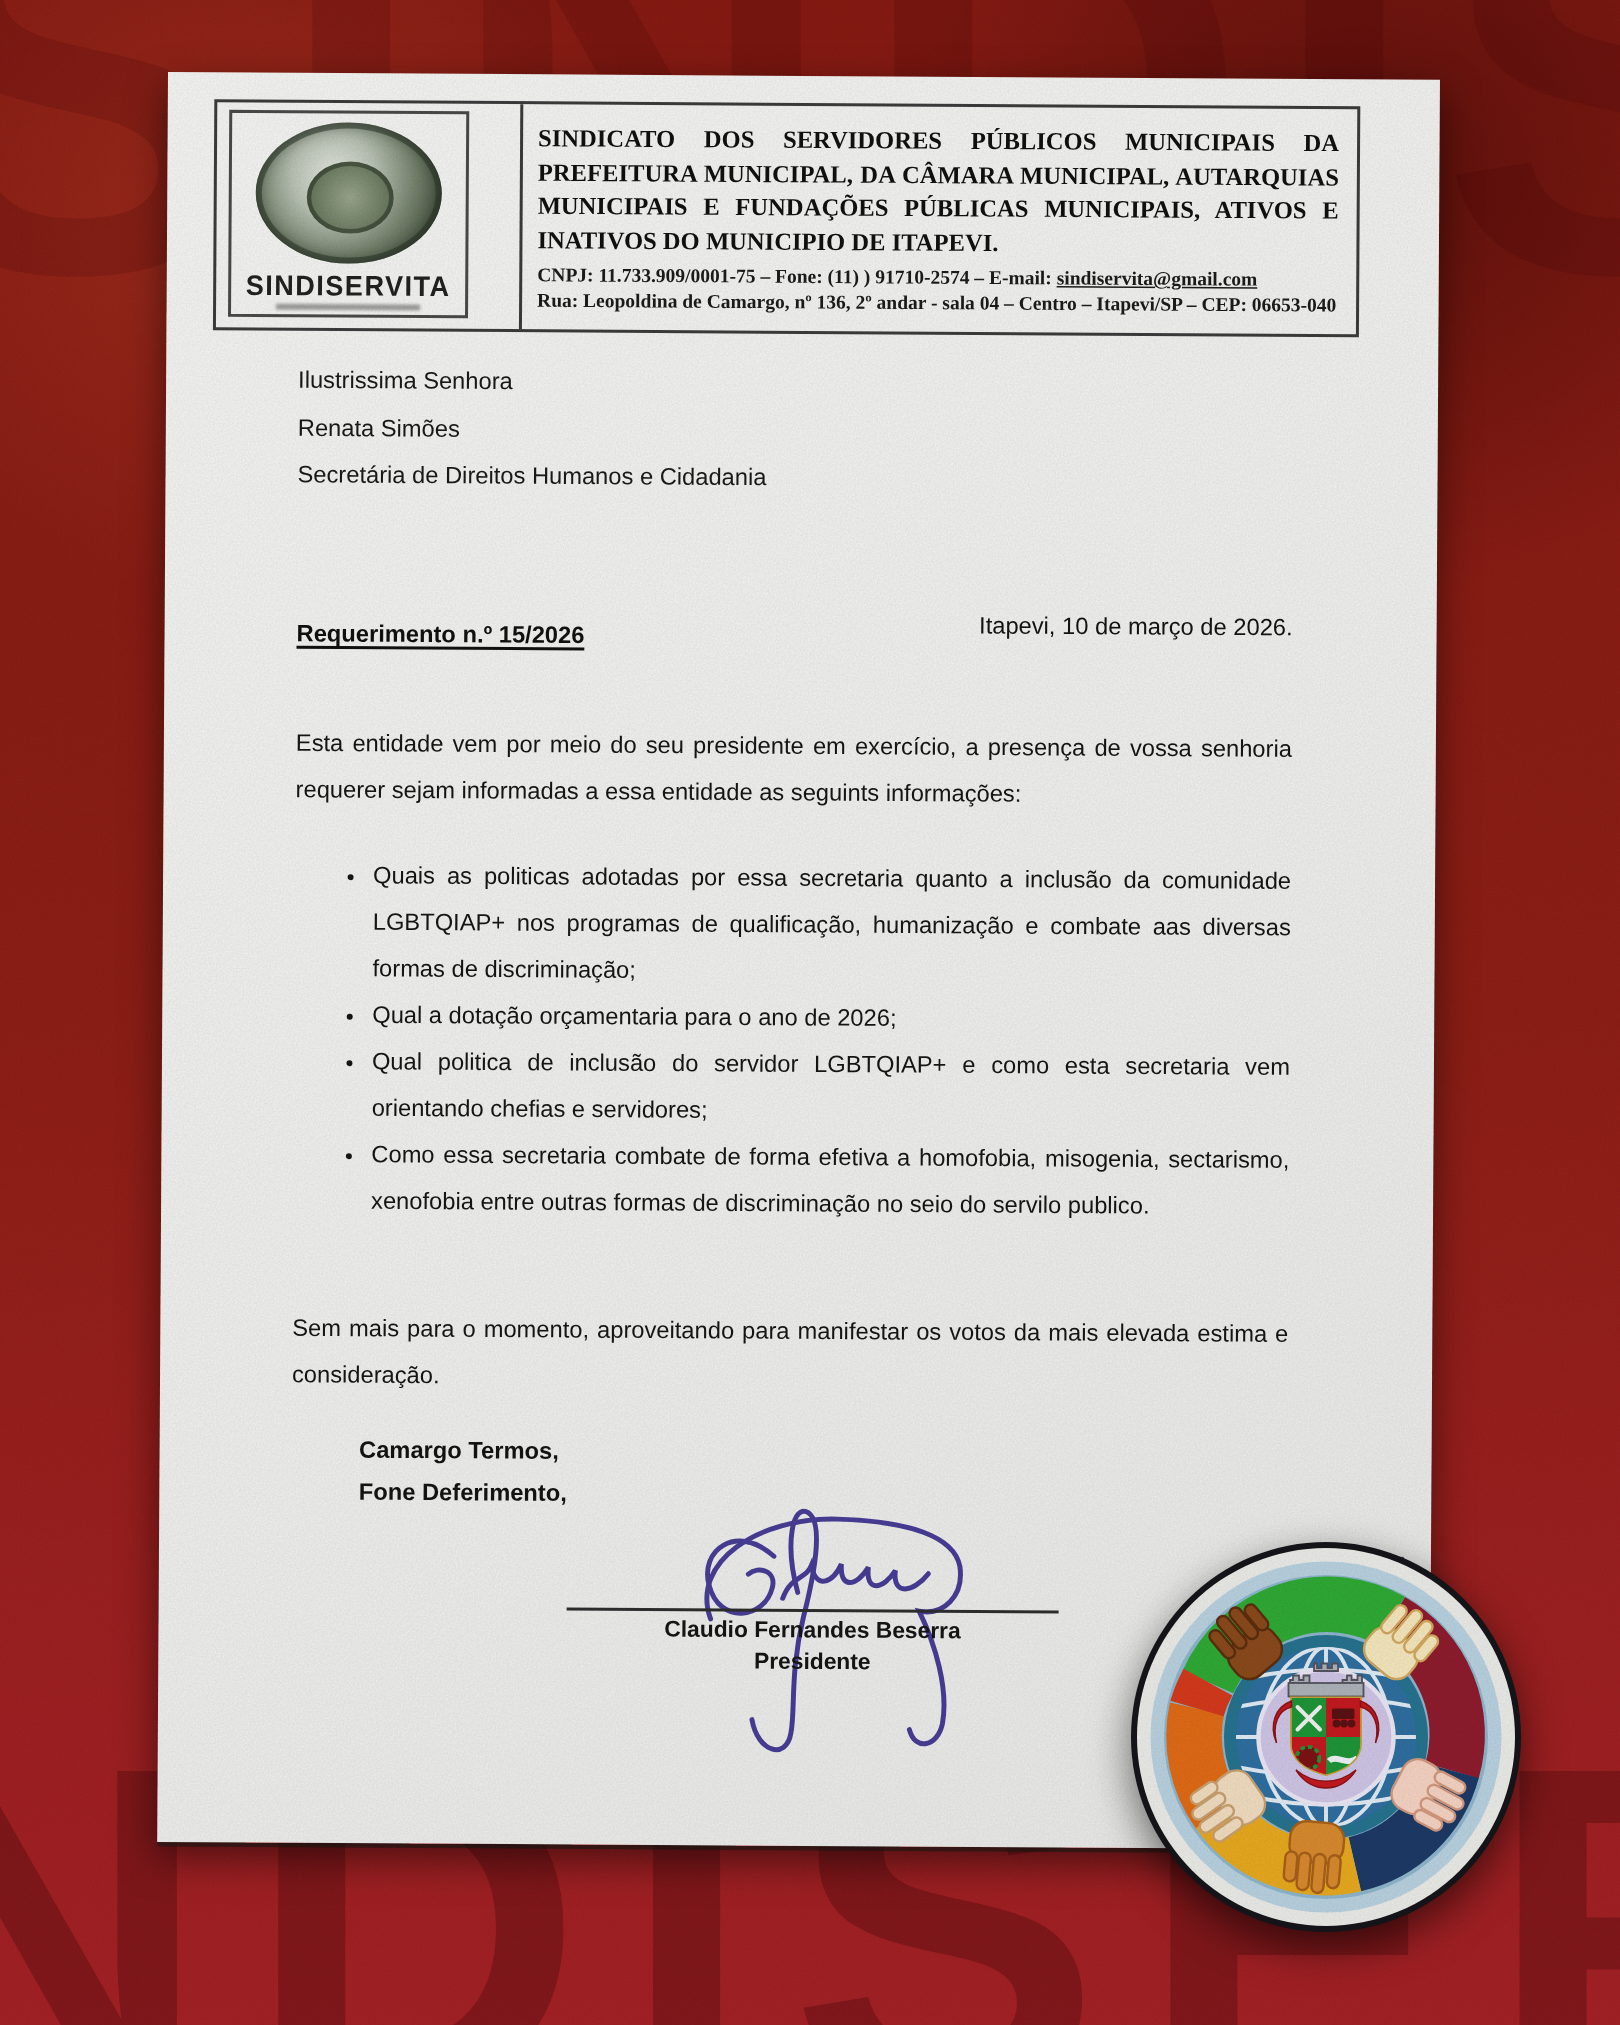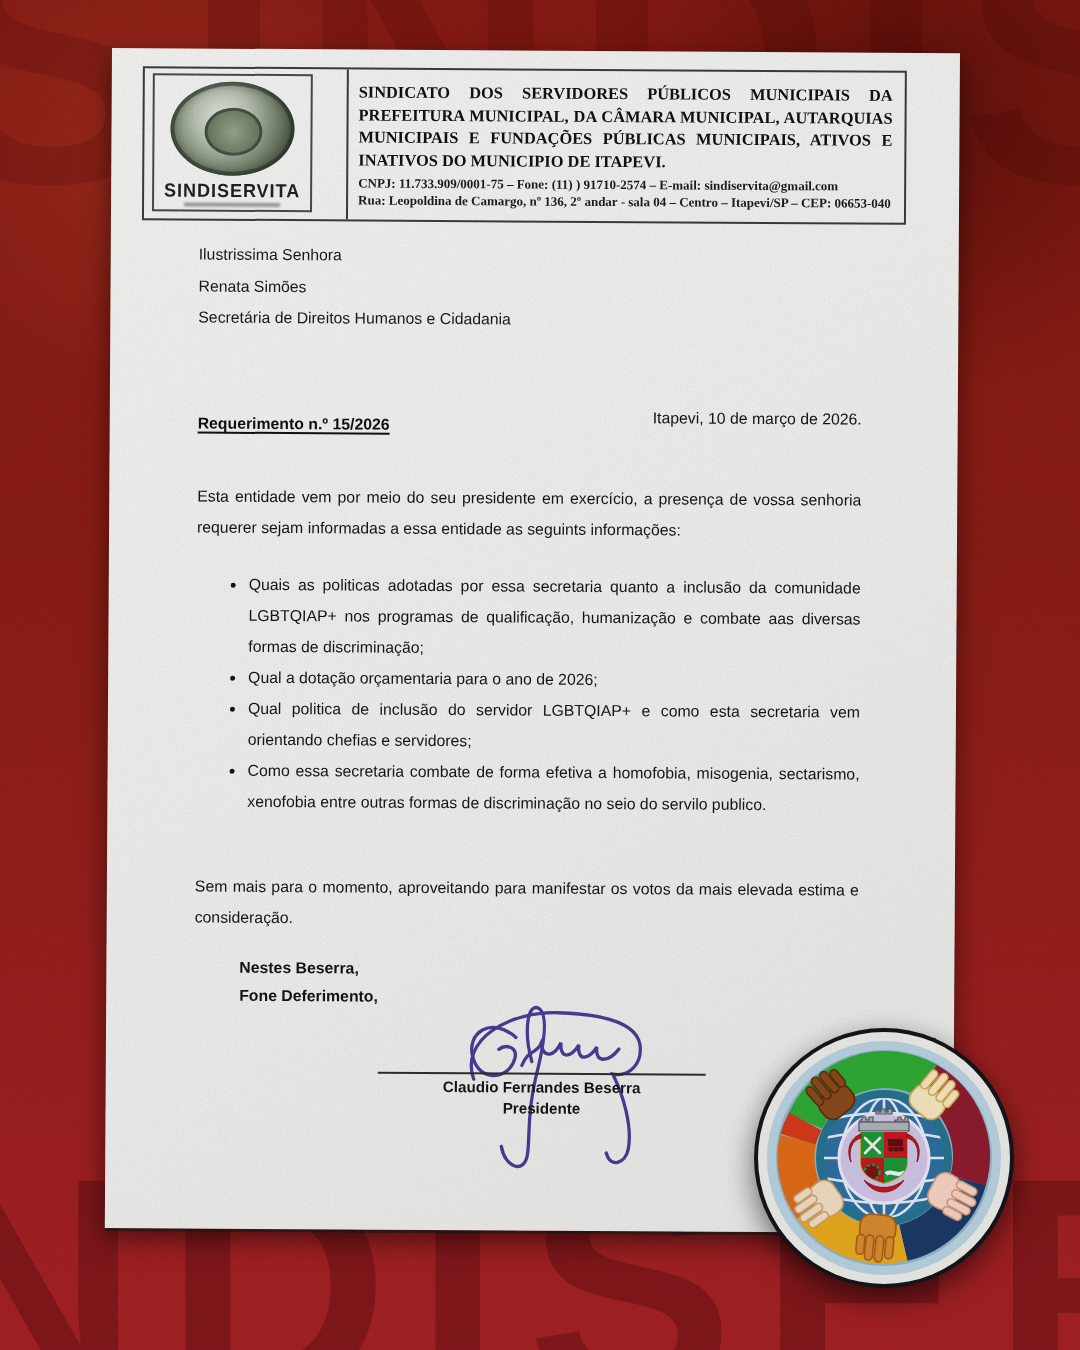--- a/index.html
+++ b/index.html
@@ -32,21 +32,21 @@
   .hdr-emblem::after{content:"";position:absolute;left:34px;top:26px;width:52px;height:42px;border-radius:50%;
     border:3px solid rgba(30,40,26,.5);background:radial-gradient(circle at 50% 50%,#9aa78f, #5a6a50);}
   .hdr-logo-text{margin-top:5px;font-weight:bold;font-size:18px;letter-spacing:1px;color:#222;
     font-family:"Liberation Sans",sans-serif;transform:scaleY(1.05);}
   .hdr-logo-sub{margin-top:1px;width:96px;height:4px;background:rgba(90,90,90,.55);filter:blur(1px);}
   .hdr-divider{position:absolute;left:202px;top:0;width:2px;height:100%;background:#3c3c3c;}
   .hdr-text{position:absolute;left:214px;top:12px;width:534px;font-family:"Liberation Serif",serif;}
   .ht-line{font-weight:bold;font-size:16.4px;line-height:22.6px;color:#111;text-align:justify;}
   .ht-line.jl{text-align-last:justify;}
   .hdr-contact{margin-top:4px;font-weight:bold;font-size:13px;line-height:16.5px;color:#1c1c1c;}
-  .hdr-email{}
+  .hdr-email{text-decoration:underline;}
   
   .recipient{position:absolute;left:88px;top:190px;font-size:15.8px;line-height:31.5px;color:#1a1a1a;}
   .date-line{position:absolute;right:96px;top:358px;font-size:15.8px;color:#141414;}
   .subject{position:absolute;left:88px;top:366px;font-size:15.8px;font-weight:bold;
     text-decoration:underline;text-decoration-thickness:2px;text-underline-offset:3px;color:#111;}
   .intro{position:absolute;left:88px;top:432px;width:664px;font-size:15.8px;line-height:31px;
     text-align:justify;color:#161616;}
   .bullets{position:absolute;left:88px;top:520px;width:664px;margin:0;padding:0 0 0 50px;box-sizing:border-box;}
   .bullets li{font-size:15.8px;line-height:31px;text-align:justify;color:#161616;margin:0;padding-left:2px;}
   .closing{position:absolute;left:88px;top:822px;width:664px;font-size:15.8px;line-height:31px;
@@ -108,21 +108,21 @@
     <ul class="bullets">
       <li>Quais as politicas adotadas por essa secretaria quanto a inclusão da comunidade LGBTQIAP+ nos programas de qualificação, humanização e combate aas diversas formas de discriminação;</li>
       <li>Qual a dotação orçamentaria para o ano de 2026;</li>
       <li>Qual politica de inclusão do servidor LGBTQIAP+ e como esta secretaria vem orientando chefias e servidores;</li>
       <li>Como essa secretaria combate de forma efetiva a homofobia, misogenia, sectarismo, xenofobia entre outras formas de discriminação no seio do servilo publico.</li>
     </ul>
 
     <div class="closing">Sem mais para o momento, aproveitando para manifestar os votos da mais elevada estima e consideração.</div>
 
     <div class="terms">
-      <div>Nestes Beserra,</div>
+      <div>Camargo Termos,</div>
       <div>Fone Deferimento,</div>
     </div>
 
     <svg class="sig-svg" width="400" height="240" viewBox="0 0 400 240">
       <g fill="none" stroke="#3a2f8f" stroke-width="3.3" stroke-linecap="round" opacity=".92">
         <path d="M 160,42 C 135,20 110,38 117,62 C 124,88 154,84 159,63 C 162,52 150,48 143,54" stroke="#3a2f8f"></path>
         <path d="M 166,70 C 172,54 181,58 185,48 C 188,64 199,60 205,47 C 204,64 215,62 223,49 C 221,66 233,64 241,51 C 239,68 253,66 263,53" stroke="#3a2f8f"></path>
         <path d="M 176,66 C 167,34 172,6 183,13 C 193,20 187,54 180,82 C 171,120 175,144 172,160 C 169,178 150,173 146,151" stroke="#3a2f8f"></path>
         <path d="M 118,84 C 104,46 150,16 202,17 C 250,18 280,28 284,48 C 287,68 273,81 257,78 C 268,100 277,130 273,153 C 270,168 255,172 251,157" stroke="#3a2f8f"></path>
       </g>

